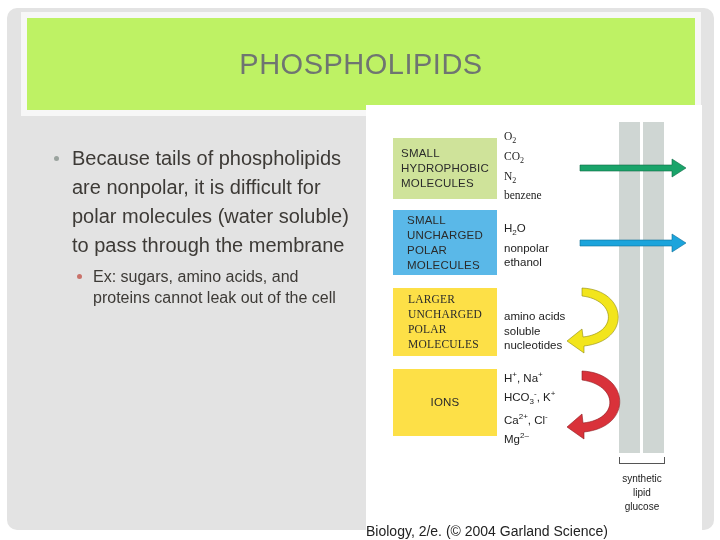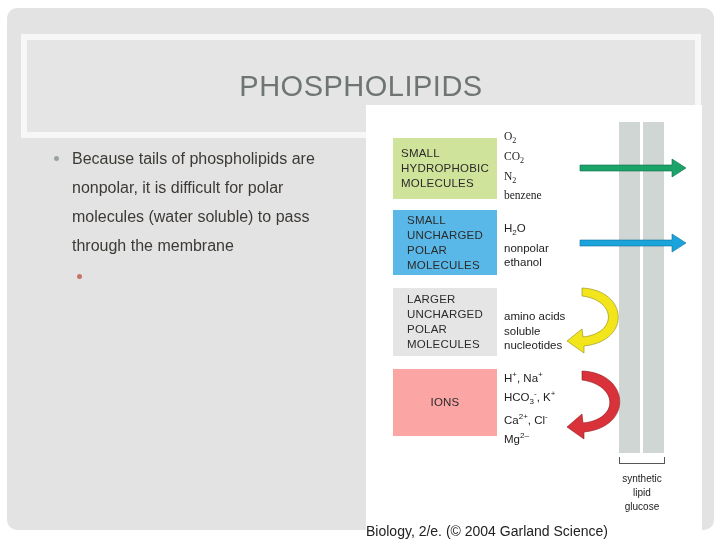--- a/index.html
+++ b/index.html
@@ -4,32 +4,32 @@
   <style>
     * { box-sizing: border-box; margin: 0; padding: 0; }
     html, body { width: 720px; height: 540px; overflow: hidden; background: #ffffff; }
     body { position: relative; font-family: "Liberation Sans", sans-serif; }
 
     .frame {
       position: absolute; left: 7px; top: 8px; width: 707px; height: 522px;
       background: #e3e3e3; border-radius: 10px;
     }
     .title-box {
-      position: absolute; left: 21px; top: 34px; width: 680px; height: 104px;
-      background: #e5e5e5; border: 6px solid #f7f7f7;
+      position: absolute; left: 21px; top: 12px; width: 680px; height: 104px;
+      background: #bef264; border: 6px solid #f7f7f7;
     }
     .title {
       position: absolute; left: 0; top: 30px; width: 100%;
       text-align: center; font-size: 29px; color: #6f7571; letter-spacing: 0.5px;
     }
     .body-text {
       position: absolute; left: 52px; top: 144px; width: 305px;
       color: #3d3a36;
     }
-    .bullet-l1 { position: relative; padding-left: 20px; font-size: 16px; line-height: 29px; }
+    .bullet-l1 { position: relative; padding-left: 20px; font-size: 20px; line-height: 29px; }
     .bullet-l1 .dot {
       position: absolute; left: 2px; top: 12px; width: 5px; height: 5px; border-radius: 50%;
       background: #9aa39e;
     }
     .bullet-l2 { position: relative; margin-top: 6px; margin-left: 21px; padding-left: 20px; font-size: 16px; line-height: 21px; }
     .bullet-l2 .dot {
       position: absolute; left: 4px; top: 8px; width: 5px; height: 5px; border-radius: 50%;
       background: #c9726a;
     }
 
@@ -68,49 +68,50 @@
   <div class="title">PHOSPHOLIPIDS</div>
 </div>
 
 <div class="body-text">
   <div class="bullet-l1">
     <span class="dot"></span>
     <span>Because tails of phospholipids are nonpolar, it is difficult for polar molecules (water soluble) to pass through the membrane</span>
   </div>
   <div class="bullet-l2">
     <span class="dot"></span>
+    <span>Ex: sugars, amino acids, and proteins cannot leak out of the cell</span>
   </div>
 </div>
 
 <div class="figure">
 
   <div class="mbox" style="top:33px;height:61px;background:#cfe39a;">
     <div>
       <div>SMALL</div>
       <div>HYDROPHOBIC</div>
       <div>MOLECULES</div>
     </div>
   </div>
   <div class="mbox" style="top:105px;height:65px;background:#5ab8e8;">
     <div>
       <div>SMALL</div>
       <div>UNCHARGED</div>
       <div>POLAR</div>
       <div>MOLECULES</div>
     </div>
   </div>
-  <div class="mbox" style="top:183px;height:68px;background:#e5e5e5;">
+  <div class="mbox" style="top:183px;height:68px;background:#fde047;font-family:Liberation Serif, serif;">
     <div>
       <div>LARGER</div>
       <div>UNCHARGED</div>
       <div>POLAR</div>
       <div>MOLECULES</div>
     </div>
   </div>
-  <div class="mbox" style="top:264px;height:67px;background:#fca5a5;">
+  <div class="mbox" style="top:264px;height:67px;background:#fde047;">
     <div>IONS</div>
   </div>
 
   <div class="mlist" style="top:24px;font-family:Liberation Serif, serif;">
     <div><span>O</span><sub>2</sub></div>
     <div><span>CO</span><sub>2</sub></div>
     <div><span>N</span><sub>2</sub></div>
     <div>benzene</div>
   </div>
   <div class="mlist" style="top:116px;">

